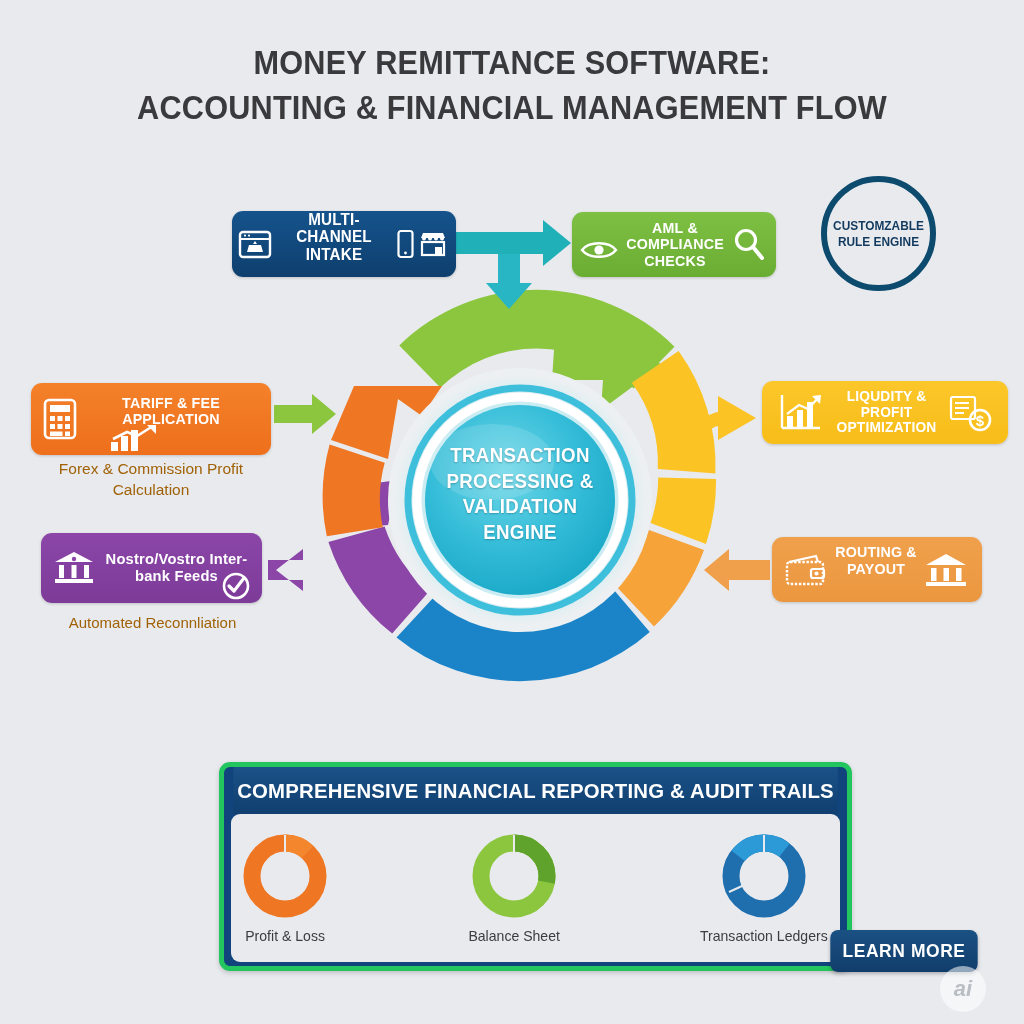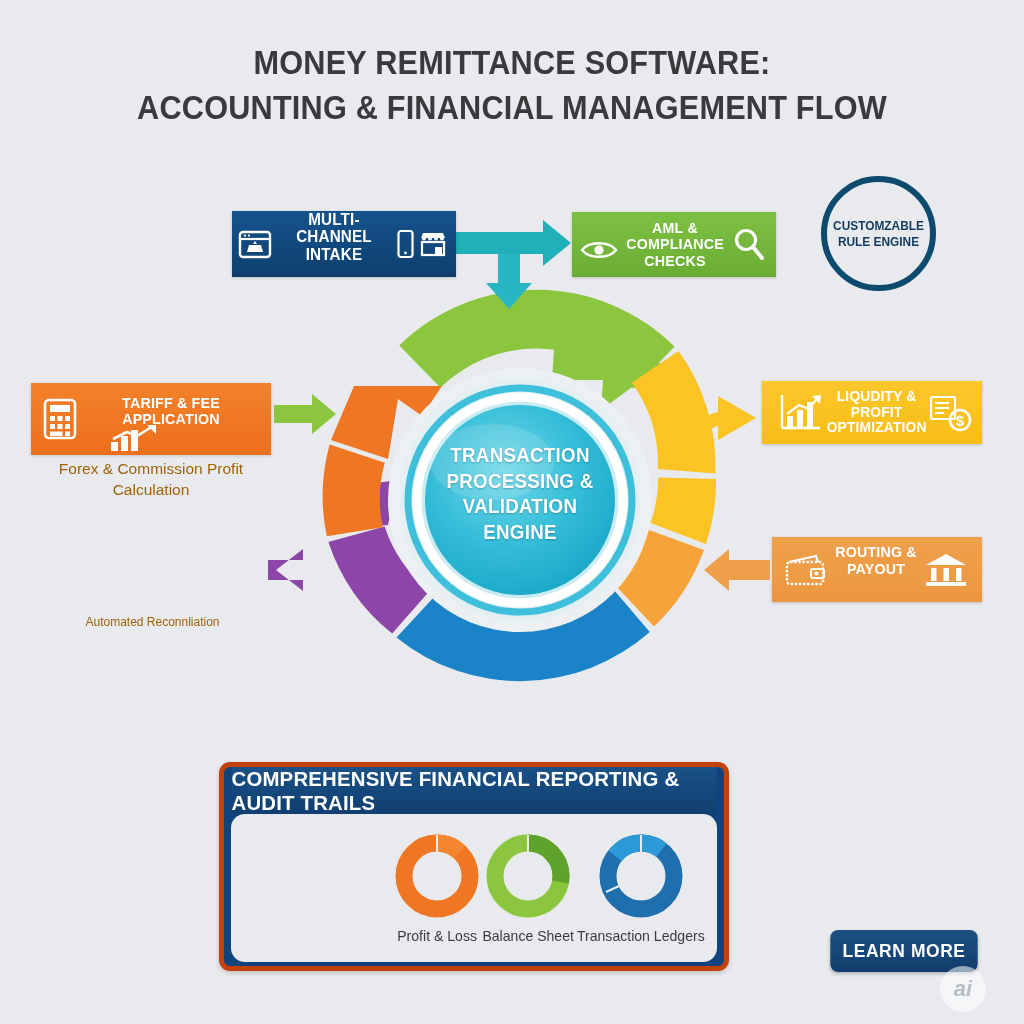--- a/index.html
+++ b/index.html
@@ -17,21 +17,21 @@
   #title{
     left:0;top:40px;width:1024px;text-align:center;
     font-weight:bold;color:#3a3a3c;
     font-size:33px;line-height:45px;letter-spacing:.2px;
     transform:scaleX(.93);
   }
   #title .l2{display:block;}
 
   
   .pill{
-    border-radius:0;display:flex;align-items:center;
+    border-radius:11px;display:flex;align-items:center;
     box-sizing:border-box;color:#fff;
     box-shadow:0 1px 3px rgba(0,0,0,.18);
     overflow:hidden;
   }
   .pill .ptxt{
     font-weight:bold;text-align:center;flex:1;
     line-height:1.08;letter-spacing:.2px;
     transform:scaleX(.95);
   }
   .ico{flex:0 0 auto;display:flex;align-items:center;justify-content:center;}
@@ -55,54 +55,54 @@
     font-size:12.5px;font-weight:bold;color:#123a5e;text-align:center;line-height:16px;
     transform:scaleX(.95);
   }
 
   #box-tariff{left:31px;top:383px;width:240px;height:72px;background:linear-gradient(180deg,#f4812a,#ee6f1c);padding:0 6px;}
   #box-tariff .ptxt{font-size:15px;padding-bottom:16px;}
   #cap-tariff{left:20px;top:458px;width:262px;}
 
   #box-nostro{left:41px;top:533px;width:221px;height:70px;background:linear-gradient(180deg,#8b46a8,#7d3b98);padding:0 4px;}
   #box-nostro .ptxt{font-size:15.5px;}
-  #cap-nostro{left:25px;top:612px;width:255px;font-size:12px;}
-
-  #box-liquidity{left:762px;top:381px;width:220px;height:63px;background:linear-gradient(180deg,#fcc72b,#f7bd18);padding:0 8px;}
+  #cap-nostro{left:25px;top:612px;width:255px;font-size:15px;}
+
+  #box-liquidity{left:762px;top:381px;width:246px;height:63px;background:linear-gradient(180deg,#fcc72b,#f7bd18);padding:0 8px;}
   #box-liquidity .ptxt{font-size:14.5px;}
   #box-routing{left:772px;top:537px;width:210px;height:65px;background:linear-gradient(180deg,#f0a04b,#eb9740);padding:0 4px;justify-content:center;}
   #box-routing .ptxt{font-size:15px;padding-bottom:18px;}
 
   
   #ring-wrap{left:302px;top:282px;width:436px;height:436px;}
   #ring-wrap svg{display:block;}
   #hub-text{
     left:431px;top:443px;width:178px;
     text-align:center;color:#fff;font-weight:bold;
     font-size:19.5px;line-height:25.5px;letter-spacing:.3px;
     text-shadow:0 1px 2px rgba(0,60,80,.35);
     transform:scaleX(.96);
   }
 
   
   #panel{
-    left:219px;top:762px;width:510px;height:209px;
-    border:5px solid #c2410c;border-radius:11px;
+    left:219px;top:762px;width:633px;height:209px;
+    border:5px solid #22c55e;border-radius:11px;
     background:#11447c;box-sizing:border-box;overflow:hidden;
     box-shadow:0 2px 5px rgba(0,0,0,.18);
   }
   #panel-title{
     height:47px;display:flex;align-items:center;justify-content:center;
     color:#fff;font-weight:bold;font-size:21px;letter-spacing:.2px;
     background:linear-gradient(180deg,#1a5187,#103f70);
     transform:scaleX(.97);
   }
   #panel-body{
-    background:#e8eaee;margin:0 7px 7px 7px;border-radius:14px;
-    height:148px;display:flex;align-items:center;justify-content:flex-end;
+    background:#e8eaee;margin:0 7px 7px 7px;border-radius:9px;
+    height:148px;display:flex;align-items:center;justify-content:space-between;
     padding:0 10px;box-sizing:border-box;
   }
   .donut-cell{display:flex;flex-direction:column;align-items:center;gap:8px;}
   .donut-label{font-size:14.5px;color:#3d3d40;white-space:nowrap;transform:scaleX(.97);}
 
   
   #btn-learn{
     left:828px;top:930px;width:152px;height:42px;border-radius:8px;
     background:linear-gradient(180deg,#1b5184,#113d6b);
     color:#fff;font-weight:bold;font-size:18px;letter-spacing:.6px;
@@ -274,20 +274,39 @@
           <rect x="2" y="18" width="7" height="9" fill="#fff"></rect>
           <rect x="12" y="12" width="7" height="15" fill="#fff"></rect>
           <rect x="22" y="6" width="7" height="21" fill="#fff"></rect>
           <path d="M 4 15 L 18 8 L 28 12 L 44 2" stroke="#fff" stroke-width="2.6" fill="none"></path>
           <path d="M 38 1 L 47 1 L 47 10 Z" fill="#fff"></path>
         </svg>
     </span>
   </div>
   <div class="cap abs" id="cap-tariff">Forex &amp; Commission Profit Calculation</div>
 
+  <div class="pill abs" id="box-nostro">
+    <span class="ico" style="margin-left:8px;">
+      <svg width="42" height="36" viewBox="0 0 42 36">
+          <path d="M21 2 L 40 12 L 2 12 Z" fill="#fff"></path>
+          <circle cx="21" cy="9" r="2.2" fill="#8b46a8"></circle>
+          <rect x="6" y="15" width="5" height="13" fill="#fff"></rect>
+          <rect x="18.5" y="15" width="5" height="13" fill="#fff"></rect>
+          <rect x="31" y="15" width="5" height="13" fill="#fff"></rect>
+          <rect x="2" y="29" width="38" height="4" fill="#fff"></rect>
+        </svg>
+    </span>
+    <span class="ptxt">Nostro/Vostro Inter-bank Feeds</span>
+    <span class="ico abs" style="left:180px;top:38px;">
+      <svg width="30" height="30" viewBox="0 0 30 30">
+          <circle cx="15" cy="15" r="12" fill="none" stroke="#fff" stroke-width="2.6"></circle>
+          <path d="M 8 15 L 13 20 L 23 7" stroke="#fff" stroke-width="3.2" fill="none" stroke-linecap="round" stroke-linejoin="round"></path>
+        </svg>
+    </span>
+  </div>
   <div class="cap abs" id="cap-nostro">Automated Reconnliation</div>
 
   <div class="pill abs" id="box-liquidity">
     <span class="ico" style="margin-left:8px;">
       <svg width="46" height="42" viewBox="0 0 46 42">
           <line x1="4" y1="3" x2="4" y2="36" stroke="#fff" stroke-width="2.4"></line>
           <line x1="4" y1="36" x2="42" y2="36" stroke="#fff" stroke-width="2.4"></line>
           <rect x="9" y="24" width="6" height="11" fill="#fff"></rect>
           <rect x="19" y="18" width="6" height="17" fill="#fff"></rect>
           <rect x="29" y="10" width="6" height="25" fill="#fff"></rect>

